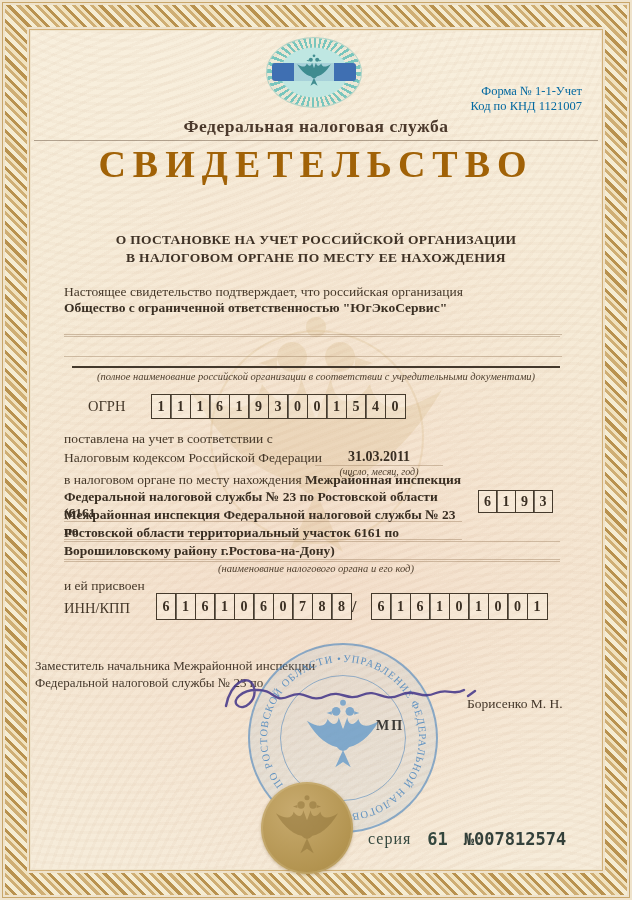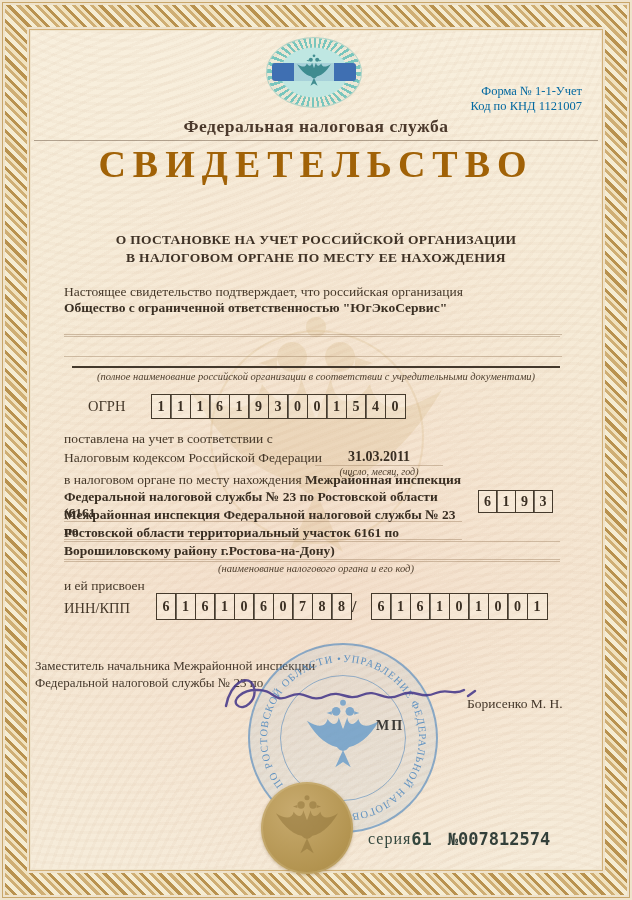--- a/index.html
+++ b/index.html
@@ -84,21 +84,21 @@
   .signature{left:218px;top:664px;}
   
   .gold-seal{left:261px;top:782px;width:92px;height:92px;border-radius:50%;
     background:radial-gradient(circle at 38% 32%, #c8ab6f, #b2934f 72%, #a8894a 100%);
     box-shadow:0 1px 3px rgba(120,90,40,.35), inset 0 0 0 2px rgba(255,240,210,.15);
   }
   .seal-eagle{position:absolute;left:50%;top:50%;width:74px;height:74px;transform:translate(-50%,-50%);color:#8d7138;opacity:.5;}
   
   .series-row{left:368px;top:829px;display:flex;align-items:center;color:#34473e;}
   .series-label{font-size:16px;letter-spacing:1px;}
-  .series-region{font-family:"DejaVu Sans Mono", monospace;font-size:17px;font-weight:bold;}
+  .series-region{font-family:"DejaVu Sans Mono", monospace;font-size:17px;font-weight:bold;margin-left:16px;}
   .series-number{font-family:"DejaVu Sans Mono", monospace;font-size:17px;font-weight:bold;margin-left:16px;color:#33403a;}
 </style>
 </head>
 <body>
 
 <svg width="0" height="0" style="position:absolute" aria-hidden="true">
   <symbol id="eagle-sym" viewBox="0 0 100 100">
     <path d="M50,62 C32,60 20,50 8,30 C22,39 30,37 32,28 C38,37 44,35 45,26 L50,40 L55,26 C56,35 62,37 68,28 C70,37 78,39 92,30 C80,50 68,60 50,62 Z" fill="currentColor"></path>
     <circle cx="42" cy="19" r="5" fill="currentColor"></circle>
     <circle cx="58" cy="19" r="5" fill="currentColor"></circle>

